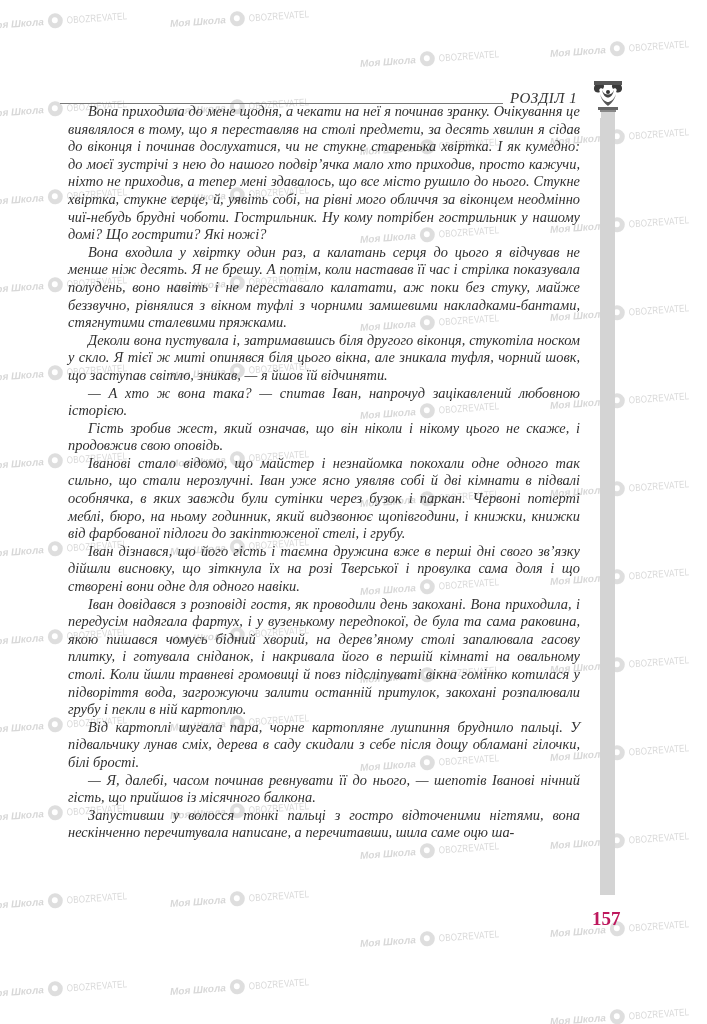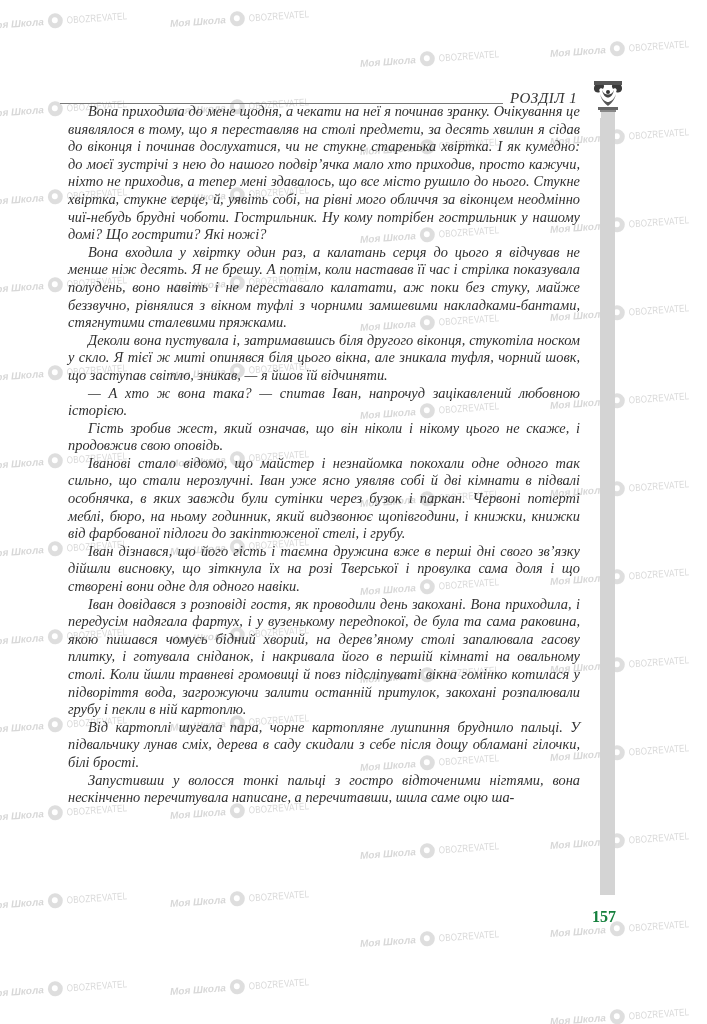--- a/index.html
+++ b/index.html
@@ -24,21 +24,21 @@
     .ornament { position:absolute; left:592px; top:80px; width:32px; height:38px; z-index:3; }
     .column-bar { position:absolute; left:600px; top:118px; width:15px; height:777px; background:#d4d4d4; z-index:2; }
 
     .text-block {
       position:absolute; left:68px; top:103px; width:512px; z-index:2;
       font-size:14.4px; line-height:17.6px; text-align:justify; color:#303030;
     }
     .text-block p { margin:0; text-indent:20px; hyphens:manual;font-style:italic; }
 
     .page-number {
-      position:absolute; left:592px; top:908px; font-weight:bold; font-size:16px; color:#15803d; z-index:3;
+      position:absolute; left:592px; top:908px; font-weight:bold; font-size:19px; color:#be185d; z-index:3;
     }
   </style>
 </head>
 <body>
 
 <div class="watermark-layer" id="wm-layer">
     <div class="wm" style="left: -12px; top: 18px;">
       <span class="wm-brand">Моя Школа</span>
       <span class="wm-logo"></span>
       <span class="wm-text">OBOZREVATEL</span>
@@ -297,16 +297,17 @@
 <div class="text-block">
   <p>Вона приходила до мене щодня, а чекати на неї я починав зранку. Очікування це виявлялося в тому, що я переставляв на столі предмети, за десять хвилин я сідав до віконця і починав дослухатися, чи не стукне старенька хвіртка. І як кумедно: до моєї зустрічі з нею до нашого подвір’ячка мало хто приходив, просто кажучи, ніхто не приходив, а тепер мені здавалось, що все місто рушило до нього. Стукне хвіртка, стукне серце, й, уявіть собі, на рівні мого обличчя за віконцем неодмінно чиї-небудь брудні чоботи. Гострильник. Ну кому потрібен гострильник у нашому домі? Що гострити? Які ножі?</p>
   <p>Вона входила у хвіртку один раз, а калатань серця до цього я відчував не менше ніж десять. Я не брешу. А потім, коли наставав її час і стрілка показувала полудень, воно навіть і не переставало калатати, аж поки без стуку, майже беззвучно, рівнялися з вікном туфлі з чорними замшевими накладками-бантами, стягнутими сталевими пряжками.</p>
   <p>Деколи вона пустувала і, затримавшись біля другого віконця, стукотіла носком у скло. Я тієї ж миті опинявся біля цього вікна, але зникала туфля, чорний шовк, що заступав світло, зникав, — я йшов їй відчиняти.</p>
   <p>— А хто ж вона така? — спитав Іван, напрочуд зацікавлений любовною історією.</p>
   <p>Гість зробив жест, який означав, що він ніколи і нікому цього не скаже, і продовжив свою оповідь.</p>
   <p>Іванові стало відомо, що майстер і незнайомка покохали одне одного так сильно, що стали нерозлучні. Іван уже ясно уявляв собі й дві кімнати в підвалі особнячка, в яких завжди були сутінки через бузок і паркан. Червоні потерті меблі, бюро, на ньому годинник, який видзвонює щопівгодини, і книжки, книжки від фарбованої підлоги до закіптюженої стелі, і грубу.</p>
   <p>Іван дізнався, що його гість і таємна дружина вже в перші дні свого зв’язку дійшли висновку, що зіткнула їх на розі Тверської і провулка сама доля і що створені вони одне для одного навіки.</p>
   <p>Іван довідався з розповіді гостя, як проводили день закохані. Вона приходила, і передусім надягала фартух, і у вузенькому передпокої, де була та сама раковина, якою пишався чомусь бідний хворий, на дерев’яному столі запалювала гасову плитку, і готувала сніданок, і накривала його в першій кімнаті на овальному столі. Коли йшли травневі громовиці й повз підсліпуваті вікна гомінко котилася у підворіття вода, загрожуючи залити останній притулок, закохані розпалювали грубу і пекли в ній картоплю.</p>
   <p>Від картоплі шугала пара, чорне картопляне лушпиння бруднило пальці. У підвальчику лунав сміх, дерева в саду скидали з себе після дощу обламані гілочки, білі брості.</p>
+  <p>— Я, далебі, часом починав ревнувати її до нього, — шепотів Іванові нічний гість, що прийшов із місячного балкона.</p>
   <p>Запустивши у волосся тонкі пальці з гостро відточеними нігтями, вона нескінченно перечитувала написане, а перечитавши, шила саме оцю ша-</p>
 </div>
 
 <div class="page-number">157</div>
 
 </body></html>

